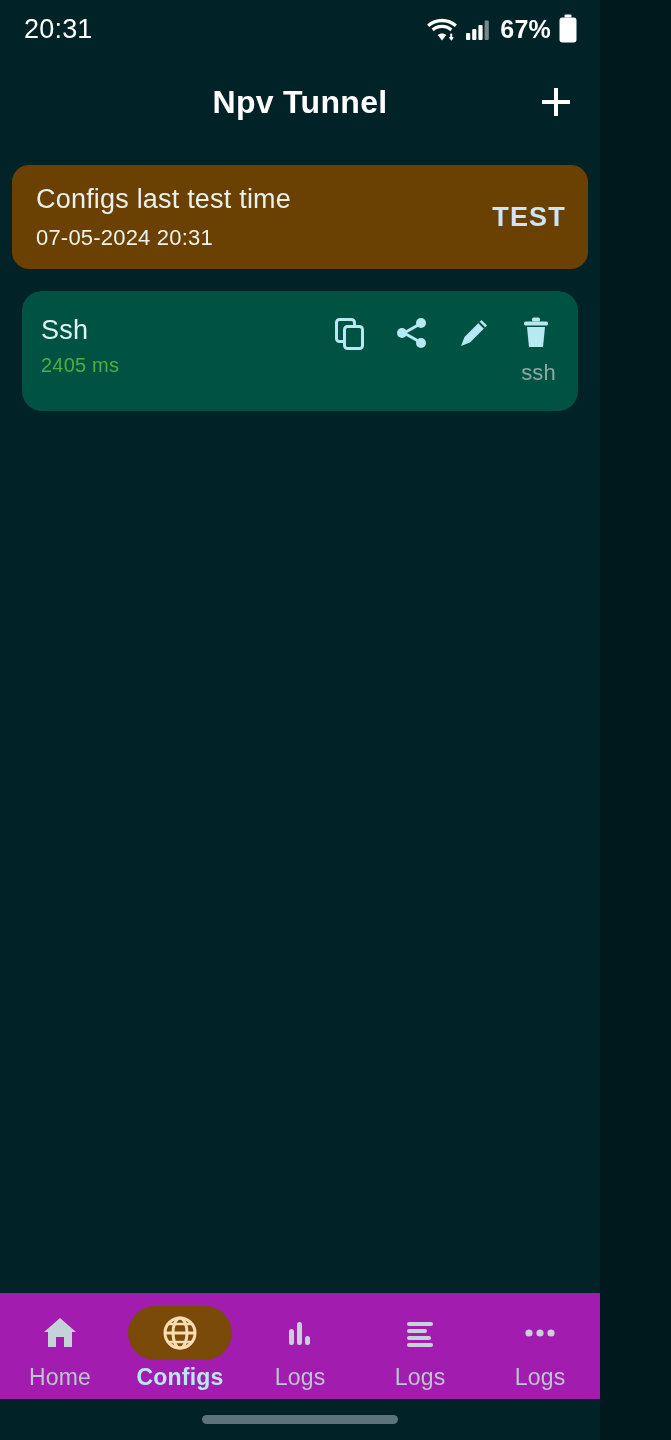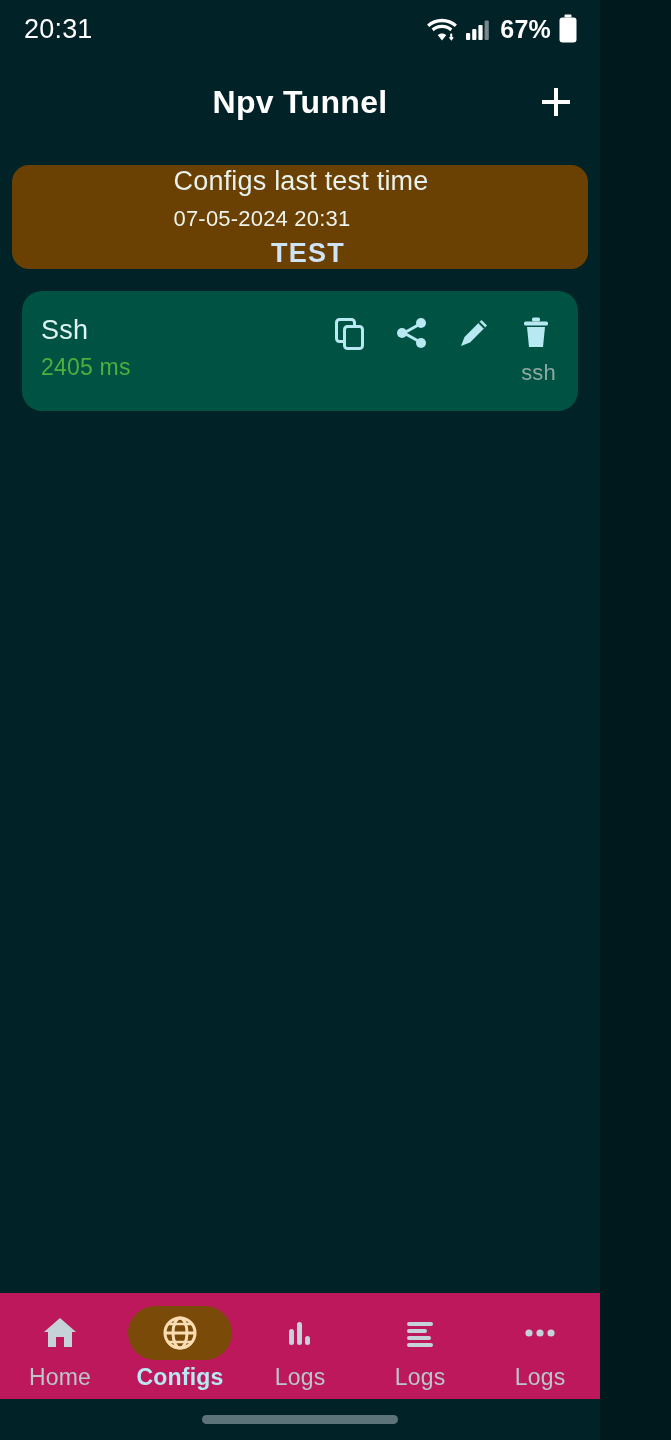--- a/index.html
+++ b/index.html
@@ -71,21 +71,20 @@
 
   
   .test-banner {
     margin:0 12px 0 12px;
     height:104px;
     background:#6b4003;
     border-radius:17px;
     display:flex; align-items:center;
     padding:0 22px 0 24px;
     cursor:pointer;
-    flex-direction:column;
   }
   .banner-texts { flex:1 1 auto; }
   .banner-title {
     font-size:27px;
     color:#e8f2ec;
     line-height:1.2;
     margin-bottom:9px;
     letter-spacing:.2px;
   }
   .banner-sub {
@@ -115,21 +114,21 @@
   }
   .cfg-left { flex:1 1 auto; padding-top:2px; }
   .cfg-name {
     font-size:27px;
     color:#dff3f3;
     line-height:1.15;
     margin-bottom:8px;
     letter-spacing:.2px;
   }
   .cfg-ping {
-    font-size:23px;
+    font-size:20px;
     color:#4eae3e;
     letter-spacing:.2px;
   }
   .cfg-right {
     flex:0 0 auto;
     display:flex; flex-direction:column; align-items:flex-end;
   }
   .cfg-actions {
     display:flex; align-items:center; gap:22px;
     padding-right:6px;
@@ -144,21 +143,21 @@
     color:#8fa8a2;
     margin-top:7px;
     padding-right:6px;
     letter-spacing:.2px;
   }
 
   
   .bottom-nav {
     flex:0 0 106px;
     height:106px;
-    background:#be185d;
+    background:#a21caf;
     display:flex; align-items:center;
   }
   .nav-item {
     flex:1 1 0;
     display:flex; flex-direction:column;
     align-items:center; justify-content:center;
     cursor:pointer;
     gap:4px;
     padding-top:4px;
   }

